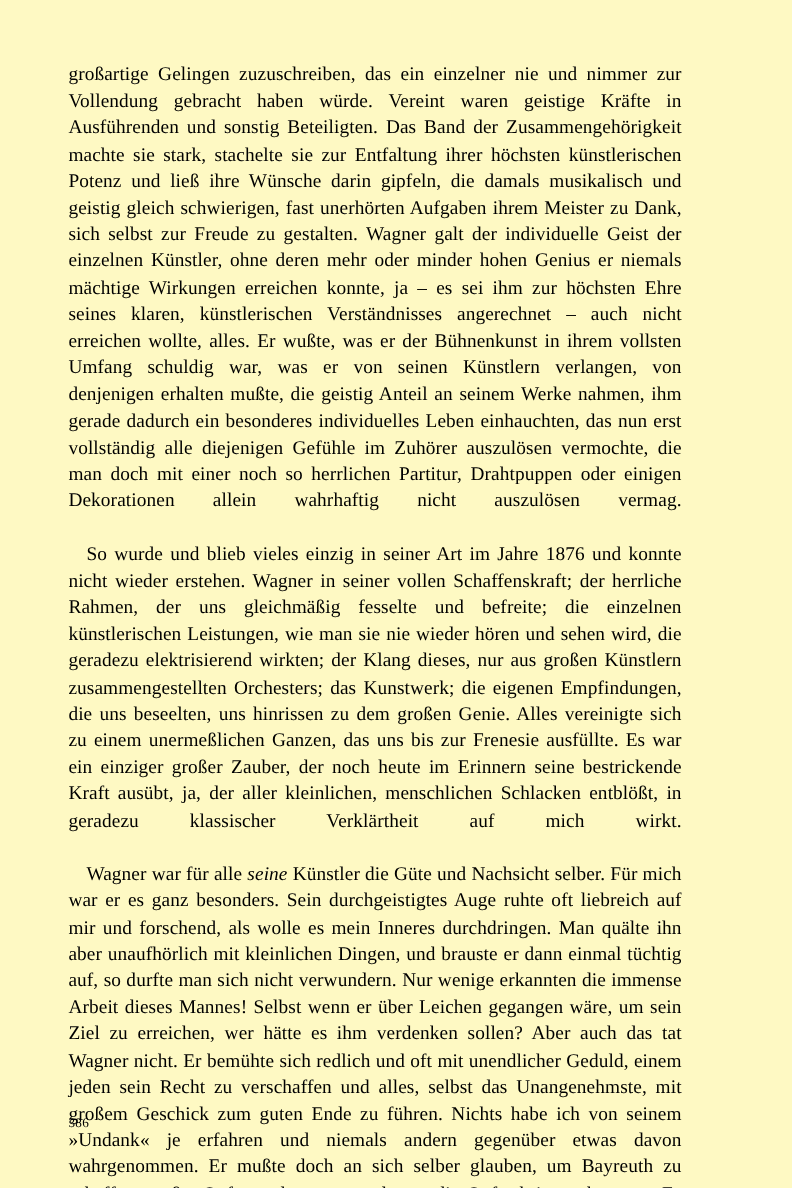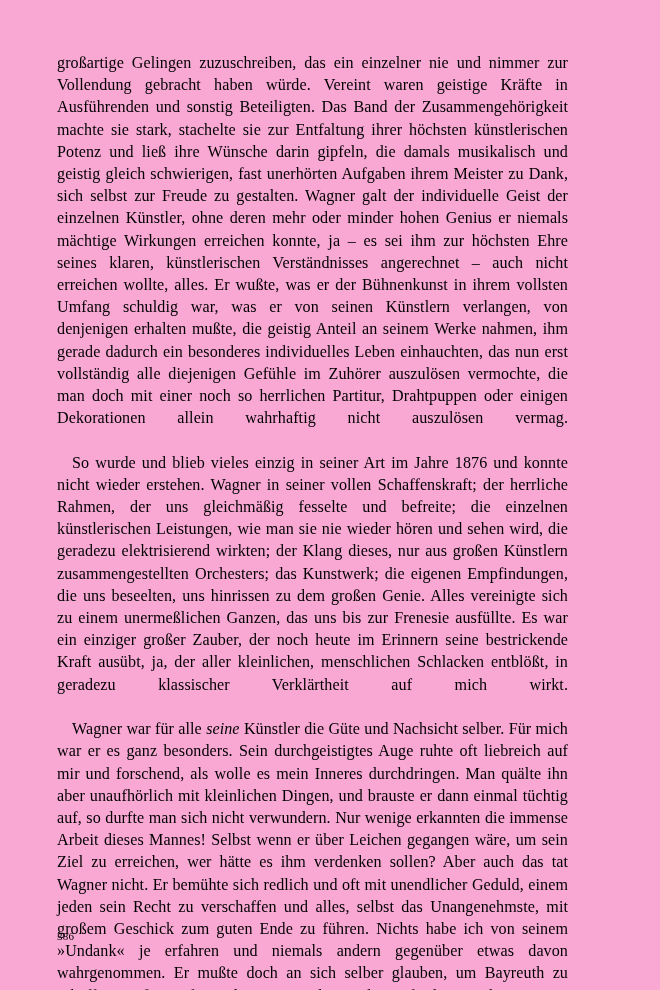--- a/index.html
+++ b/index.html
@@ -11,21 +11,21 @@
     width: 660px;
     height: 990px;
     overflow: hidden;
     font-family: "Liberation Serif", "DejaVu Serif", serif;
     color: #000000;
   }
   .page {
     position: relative;
     width: 660px;
     height: 990px;
-    background: #f9a8d4;
+    background: #fef9c3;
     box-sizing: border-box;
   }
   .text-block {
     position: absolute;
     left: 57px;
     top: 52px;
     width: 511px;
   }
   .para {
     margin: 0;

